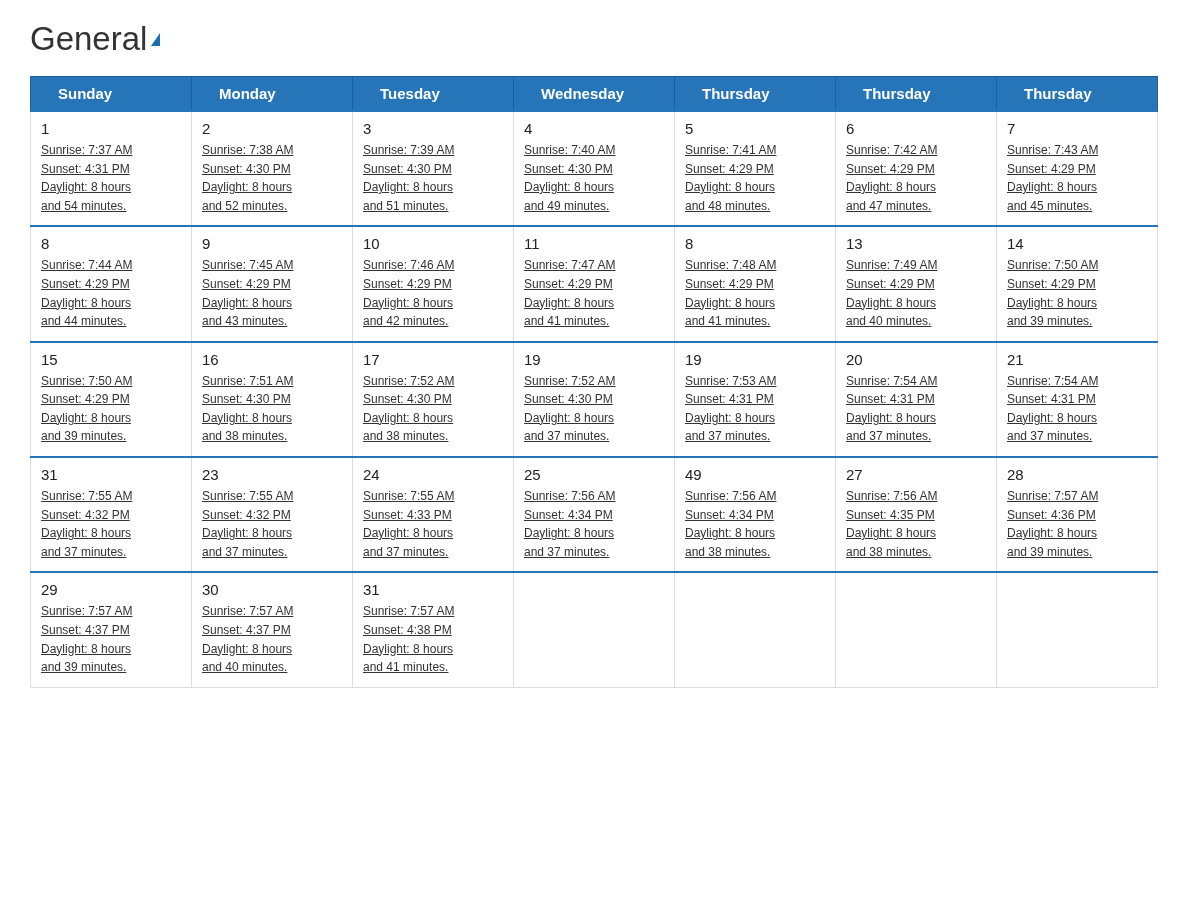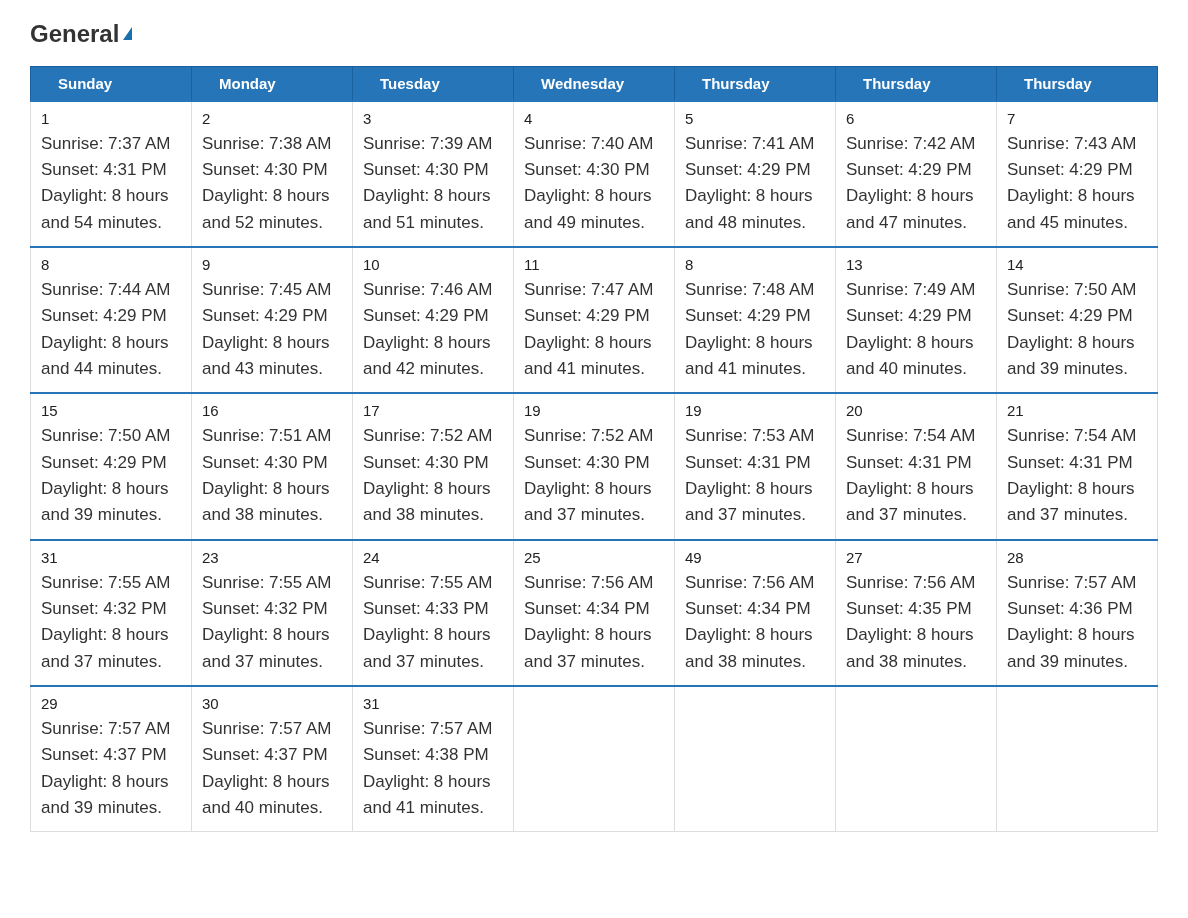--- a/index.html
+++ b/index.html
@@ -64,34 +64,35 @@
       border-right: 1px solid #ddd;
     }
     .day-num {
       font-size: 15px;
       font-weight: normal;
       color: #222;
       display: block;
       margin-bottom: 4px;
     }
     .day-info {
-      font-size: 17px;
+      font-size: 12px;
       color: #333;
       line-height: 1.55;
+      text-decoration: underline;
     }
     .empty-cell {
       background: #fff;
     }
   </style>
 </head>
 <body>
 
 <div class="header-area">
   <div class="logo-area">
-    <div style="font-size:24px; font-weight:bold; color:#333; line-height:1.15;">
+    <div style="font-size:33px; font-weight:normal; color:#333; line-height:1.15;">
       General<span style="display:inline-block; width:0; height:0; border-left:9px solid transparent; border-right:0px solid transparent; border-bottom:13px solid #1a6fad; border-top:0; margin-left:4px; vertical-align:middle; position:relative; top:-2px;"></span>
     </div>
     <div style="font-size:26px; font-weight:bold; color:#1a6fad; line-height:1.15;"></div>
   </div>
   <div class="title-area">
     <div class="month-title"></div>
     <div class="location-title"></div>
   </div>
 </div>
 

